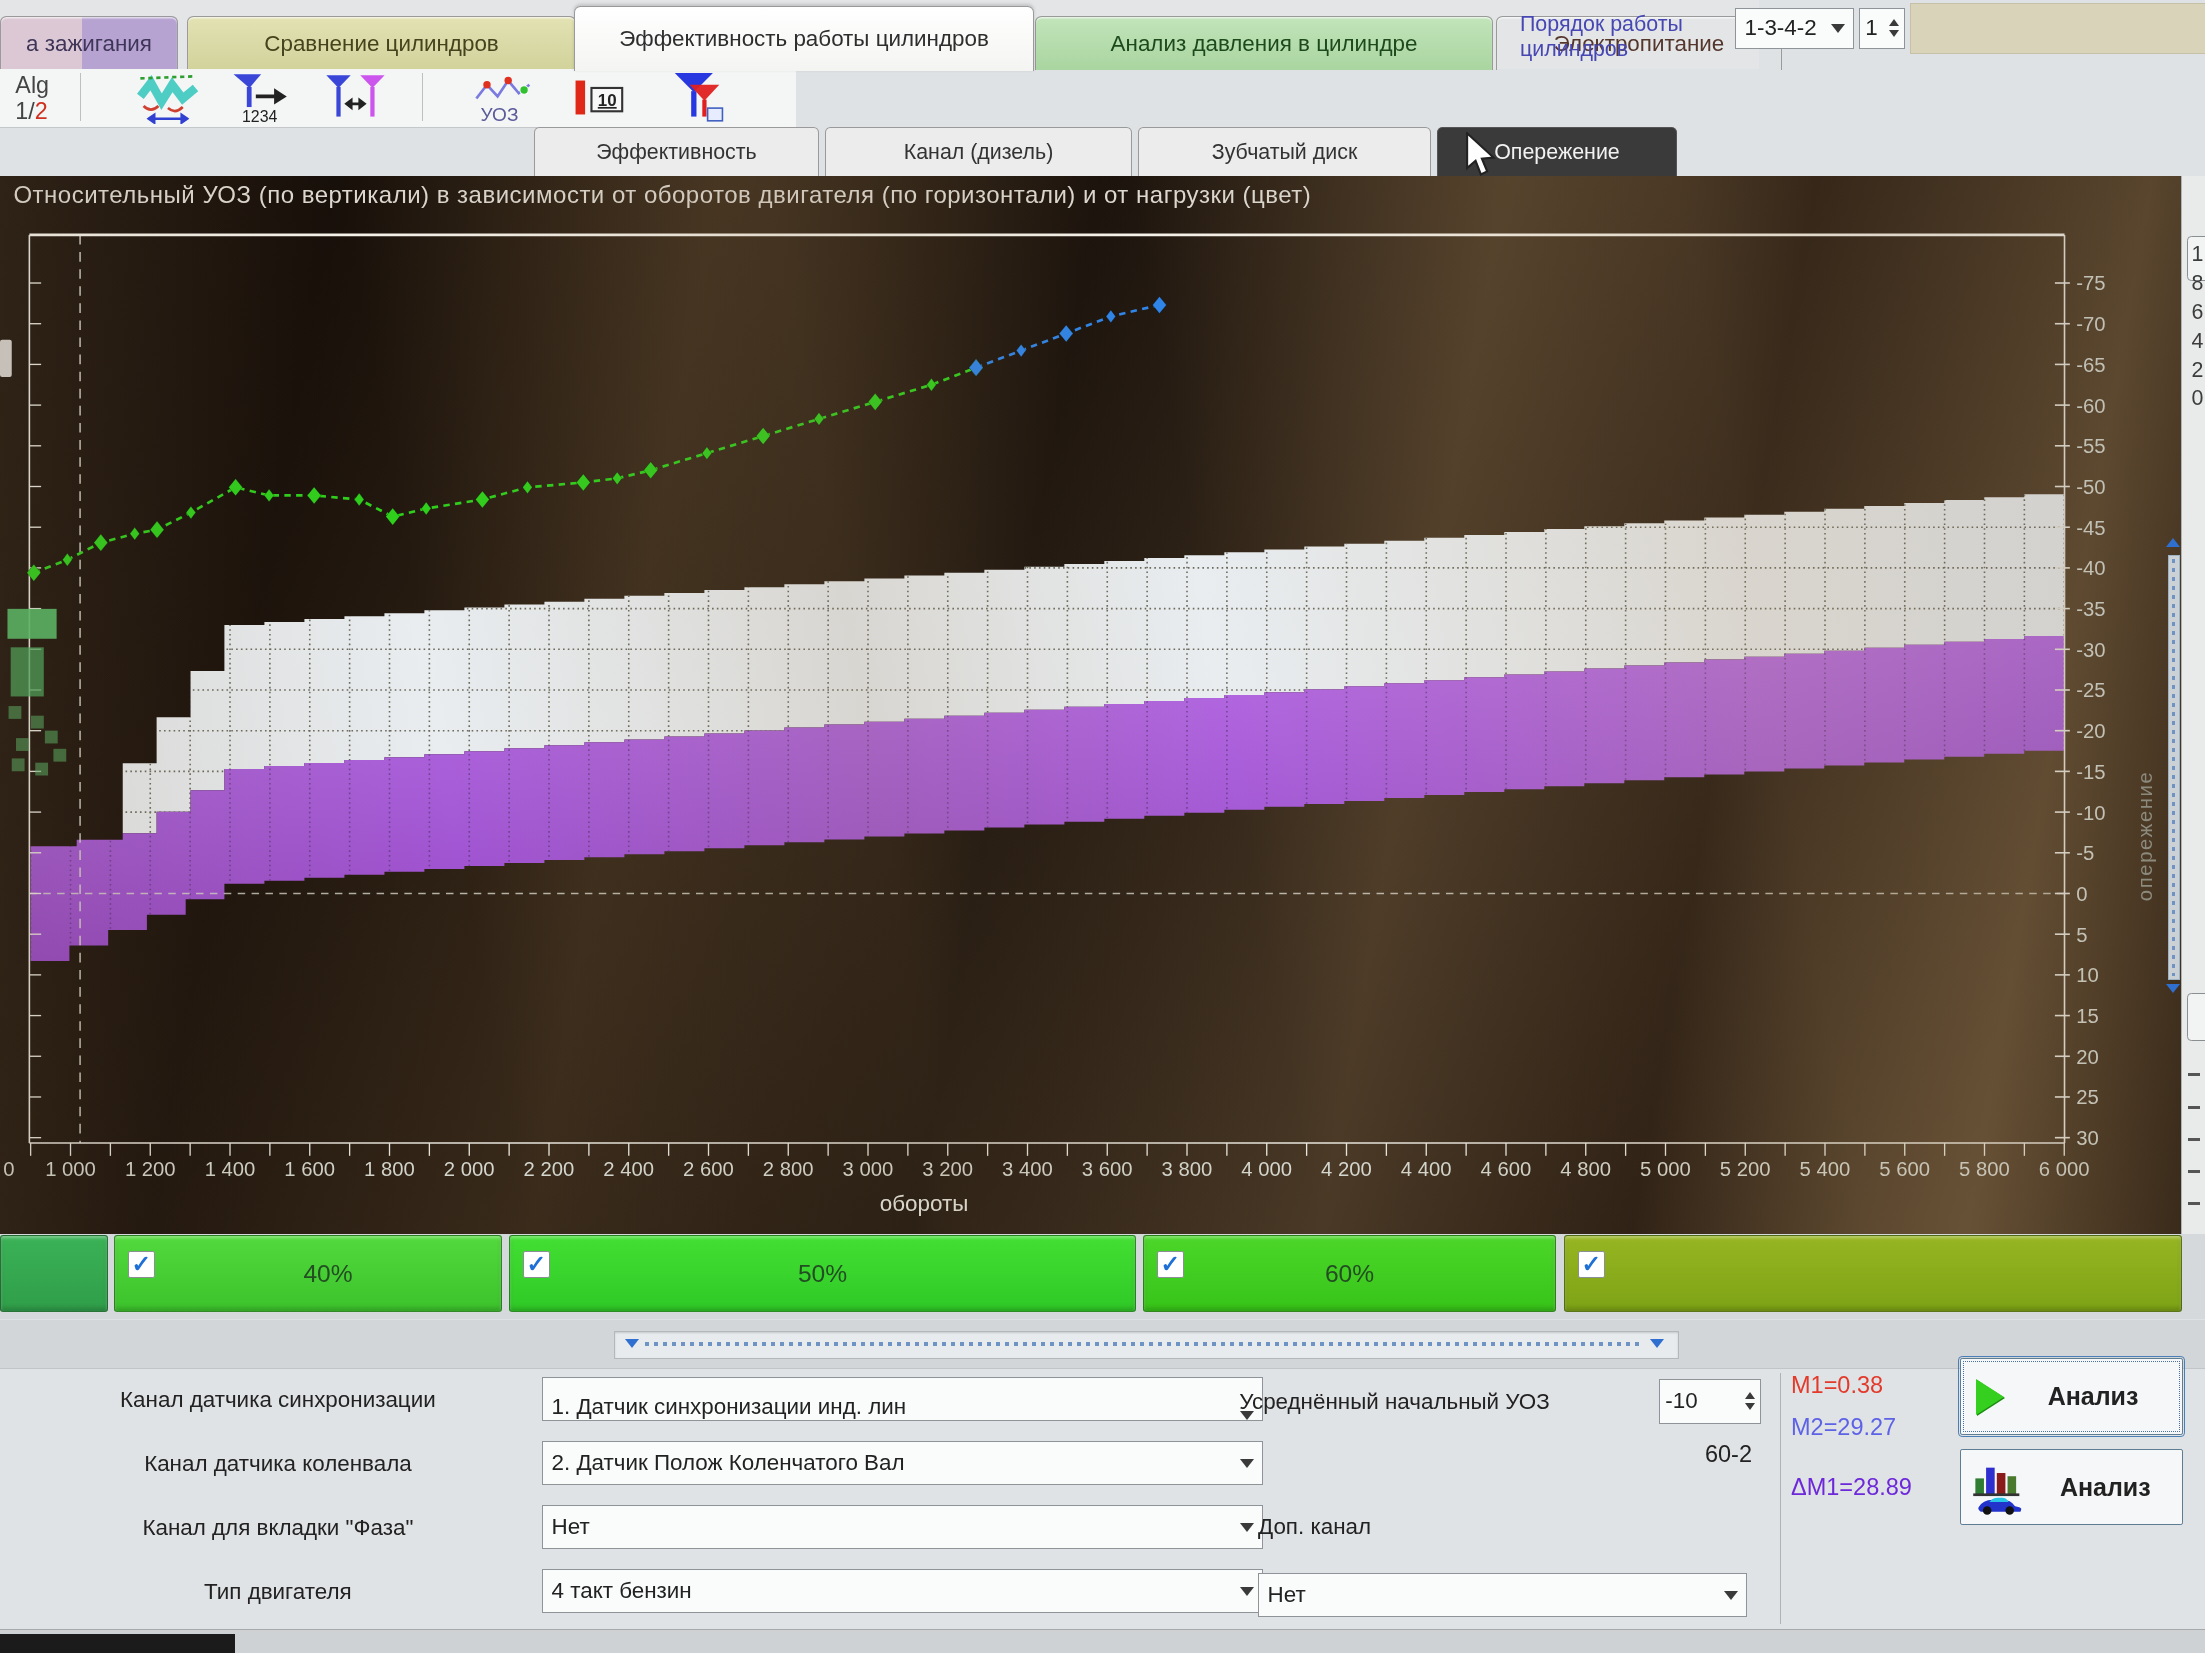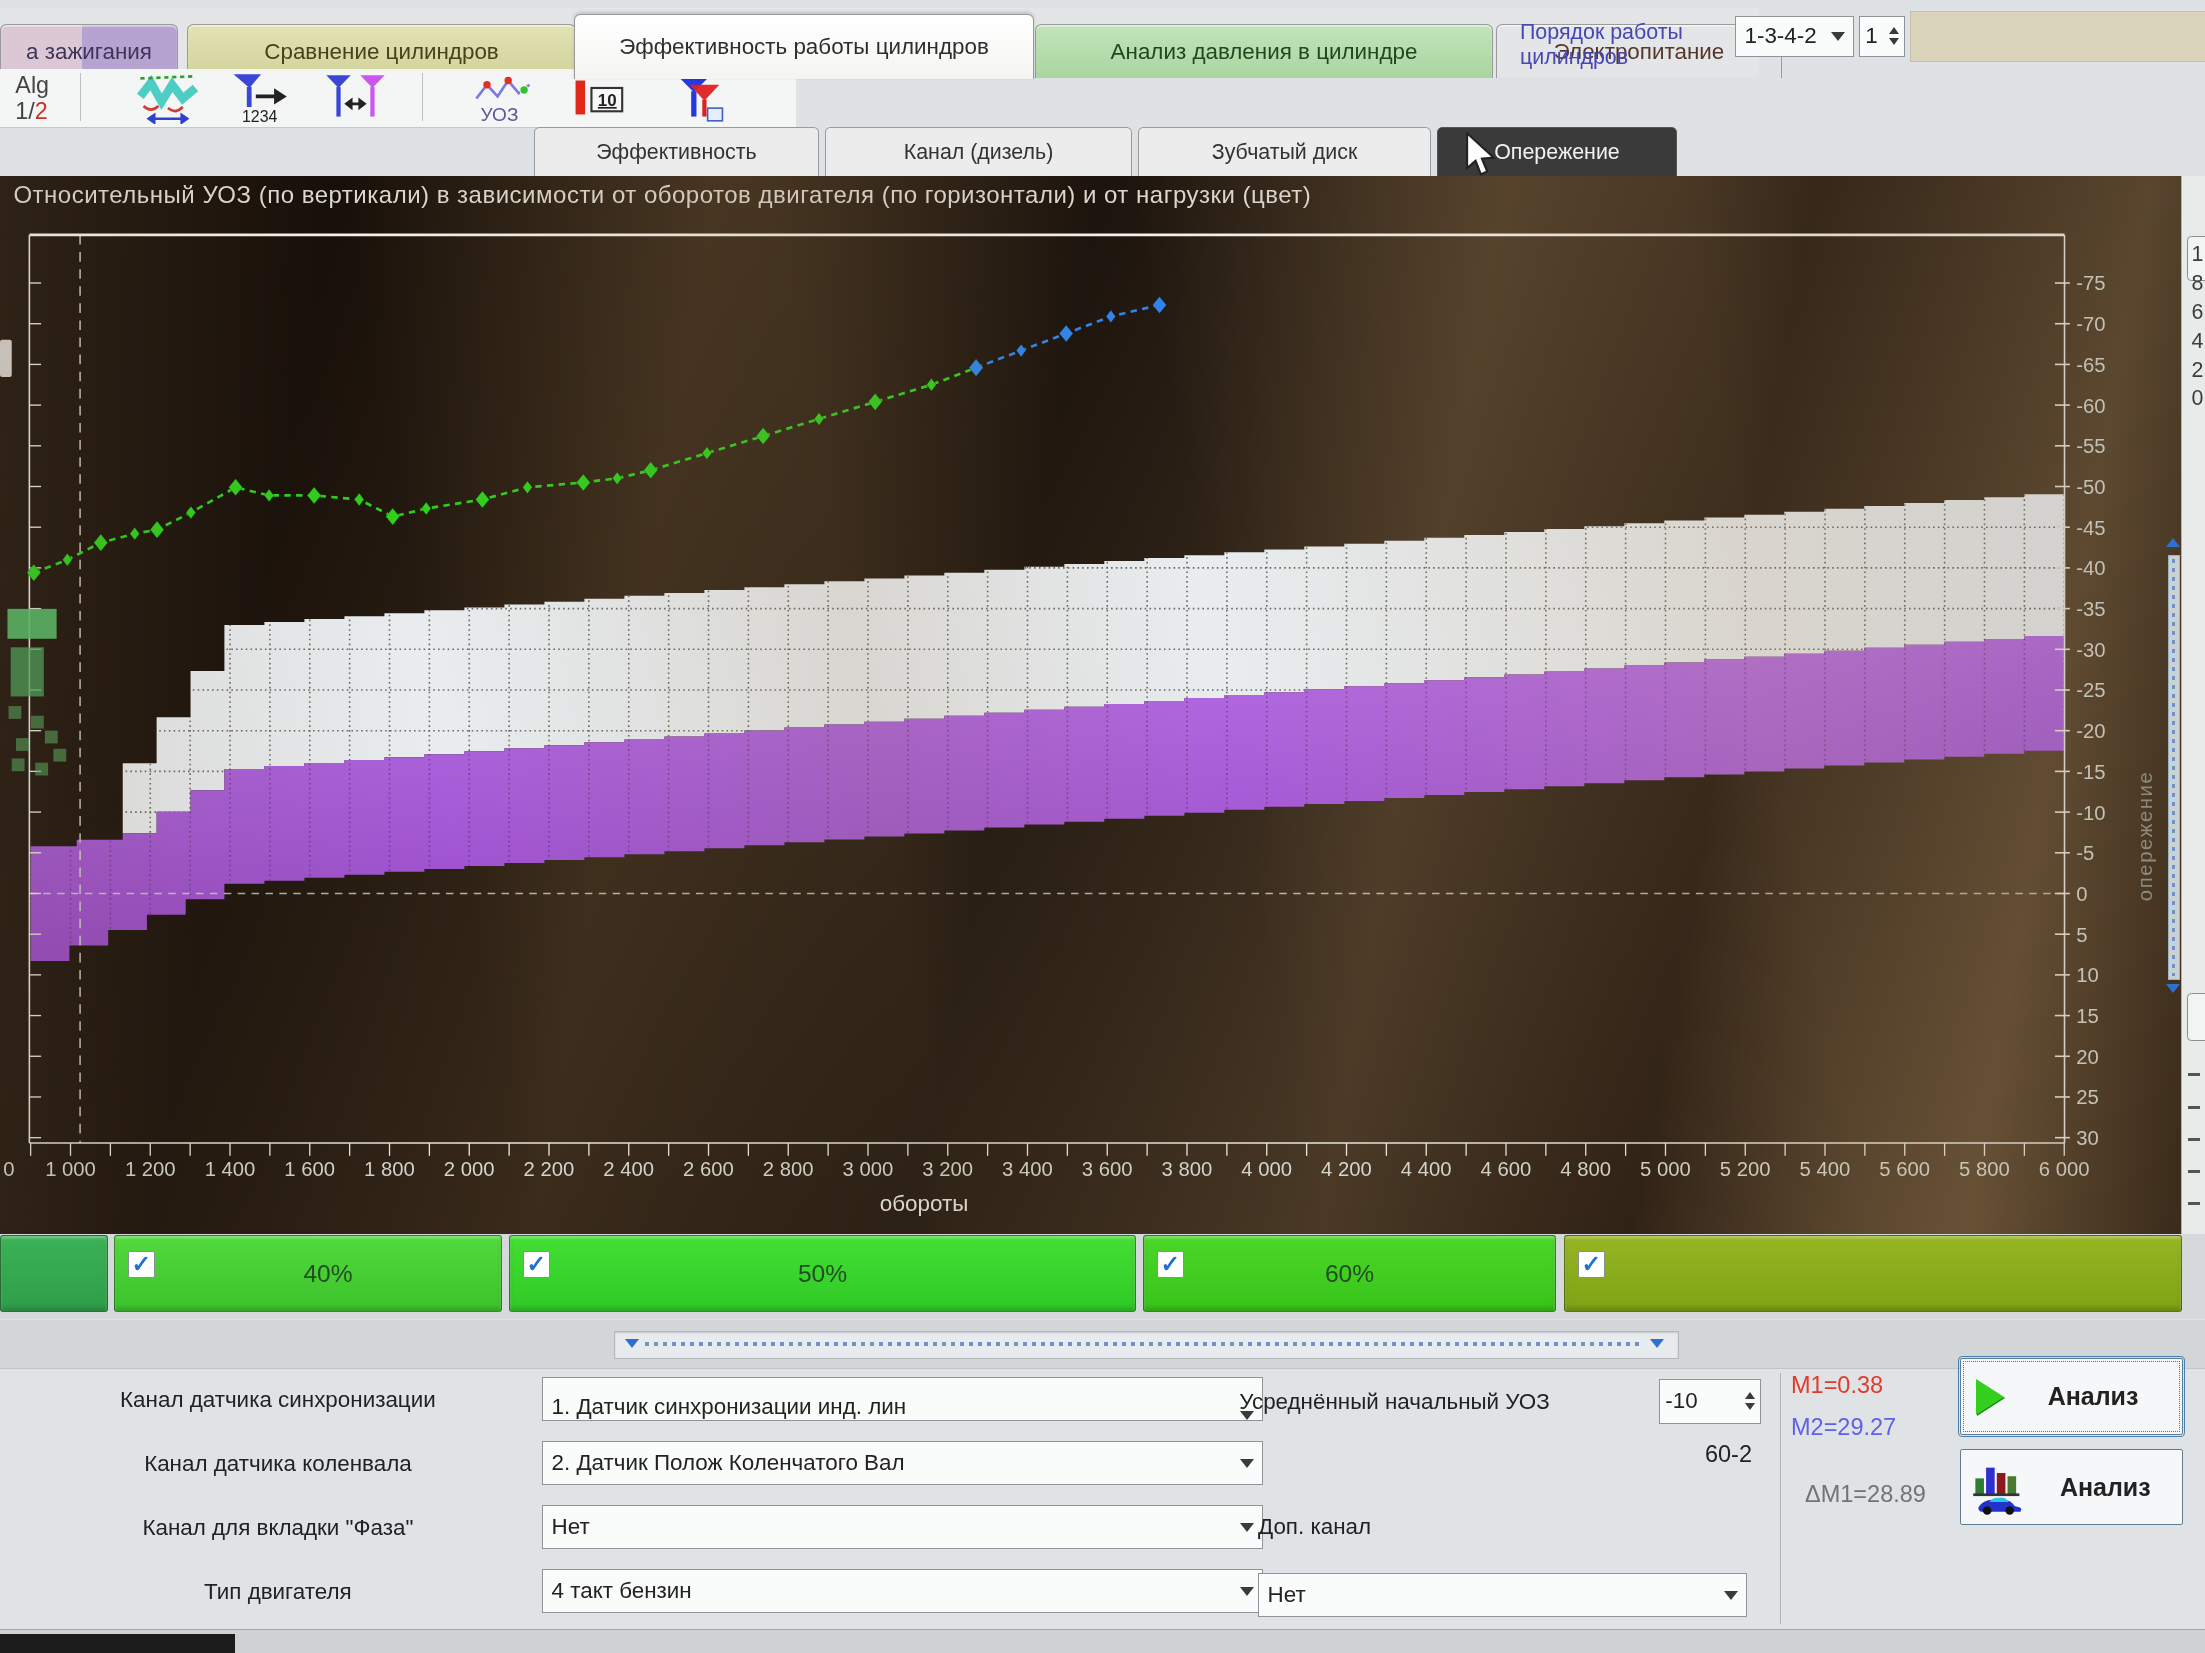--- a/index.html
+++ b/index.html
@@ -1,20 +1,20 @@
 <!DOCTYPE html>
 <html style="font-size:8.5px"><head>
 <meta charset="utf-8">
 <style>
   html,body{margin:0;padding:0;}
   body{width:2205px;height:1654px;position:relative;overflow:hidden;
        background:#dfe2e4;font-family:"Liberation Sans",sans-serif;}
   .abs{position:absolute;}
   
-  #titlebar{left:0;top:8px;width:1759px;height:69px;background:#e3e5e7;}
+  #titlebar{left:0;top:0;width:1759px;height:69px;background:#e3e5e7;}
   .tab{position:absolute;top:16px;height:53px;border:1.1px solid #9a9a9a;border-bottom:none;
        border-radius:6.4px 6.4px 0 0;display:flex;align-items:center;justify-content:center;
        font-size:22.4px;box-shadow:inset 0 1.6px 1.1px rgba(255,255,255,.6);}
   .tab.active{top:6.4px;height:64px;z-index:3;box-shadow:0 -1.1px 3.2px rgba(0,0,0,.15);}
   #firing-label{top:11.8px;font-size:21.4px;color:#4747b4;}
   .dd{background:#fafbfb;border:1.6px solid #8f9498;display:flex;align-items:center;
       justify-content:space-between;padding:0 8.5px;box-sizing:border-box;}
   .dd-text{font-size:22.4px;color:#222;white-space:nowrap;overflow:hidden;}
   .tri-down{width:0;height:0;border-left:7.5px solid transparent;border-right:7.5px solid transparent;
             border-top:9.6px solid #3a3a3a;}
@@ -648,21 +648,21 @@
   <div class="abs" style="left:1258px;top:145px;font-size:22.4px;color:#222;">Доп. канал</div>
   <div class="dd abs" style="left:1258px;top:204px;width:489px;height:44px;">
     <span class="dd-text">Нет</span>
     <span class="tri-down"></span>
   </div>
 
   <div id="vsep"></div>
   <div id="measures">
       <div class="measure" style="top:2.7px;color:#e23a2b;">M1=0.38</div>
       <div class="measure" style="top:45px;color:#5d62e6;">M2=29.27</div>
-      <div class="measure" style="top:112px;color:#737373;margin-left:14px;">ΔM1=28.89</div>
+      <div class="measure" style="top:105px;color:#6d28d9;">ΔM1=28.89</div>
     </div>
 
   <div class="analysis-btn" style="top:-10.7px;height:77px;outline:1.6px solid #4a7fb5;outline-offset:1.1px;">
     <div class="focus-ring"></div>
     <span class="play-tri"></span>
     <span class="lbl">Анализ</span>
   </div>
   <div class="analysis-btn" style="top:80px;">
     <svg width="59" height="59" viewBox="0 0 110 110" style="margin-left:8.5px;">
       <rect x="10" y="38" width="16" height="30" fill="#2e7d32"></rect>

